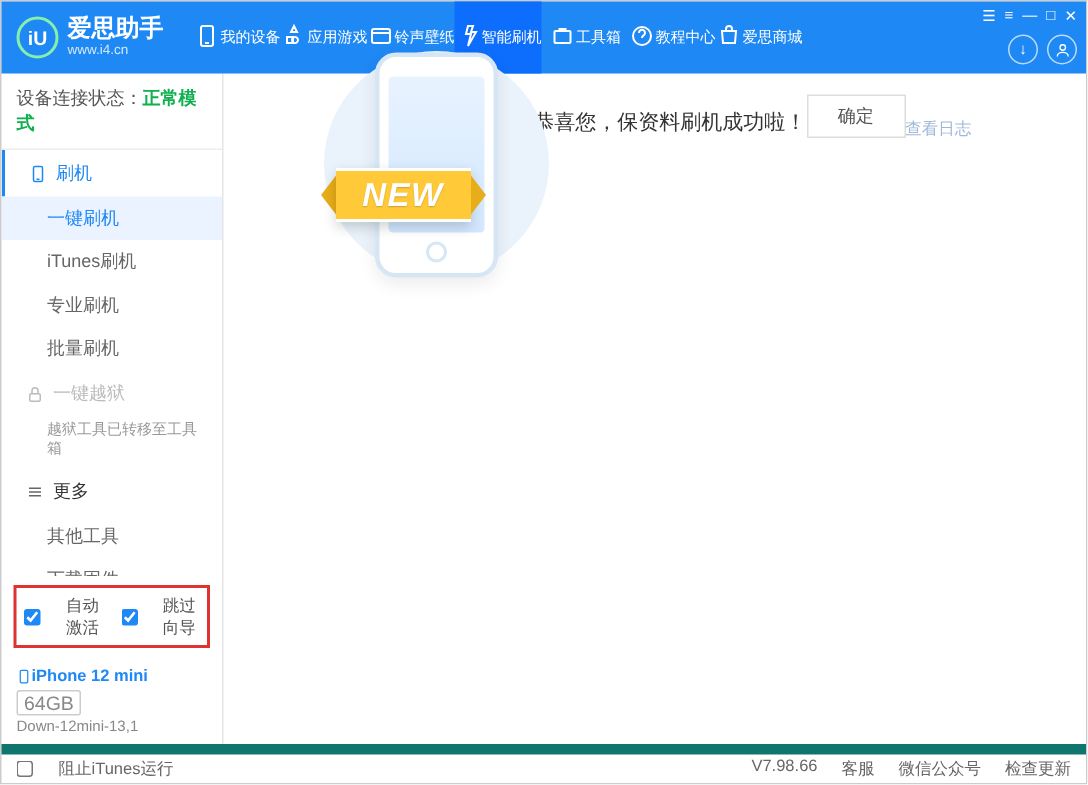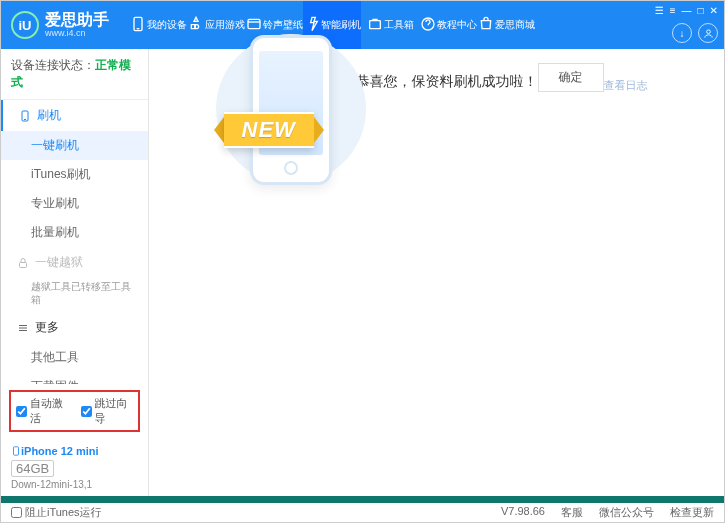--- a/index.html
+++ b/index.html
@@ -23,21 +23,21 @@
 .status{padding:8px 10px;border-bottom:1px solid #eee}
 .status b{color:#10b050}
 .side-scroll{flex:1;overflow:auto}
 .side-head{display:flex;align-items:center;padding:7px 16px;gap:6px;color:#333;cursor:pointer}
 .side-head.active{border-left:2px solid #1e88f5;color:#1e88f5}
 .side-sub{padding:6px 10px 6px 30px;cursor:pointer;color:#666}
 .side-sub.active{background:#eaf3ff;color:#1e88f5}
 .side-note{font-size:10px;line-height:1.3;padding:2px 10px 6px 30px;color:#999}
 .ico{width:12px;height:12px;display:inline-block}
 .redbox{margin:6px 8px;border:2px solid #d33;padding:4px 5px;display:flex;gap:12px;font-size:11px}
-.chk{display:flex;align-items:center;gap:3px;cursor:pointer}
+.chk{display:flex;align-items:center;gap:17px;cursor:pointer}
 .chk input{accent-color:#1e88f5;width:11px;height:11px}
 .device{padding:6px 10px;font-size:11px}
 .device-name{color:#1e88f5;font-weight:bold;display:flex;align-items:center;gap:0}
 .device-cap{display:inline-block;border:1px solid #ccc;border-radius:2px;padding:0 4px;font-size:13px;color:#888;margin-top:2px}
 .device-model{color:#888;font-size:10px;margin-top:2px}
 .content{flex:1;display:flex;flex-direction:row;align-items:flex-start;justify-content:center;position:relative}
 .phone-img{width:130px;height:160px;position:relative;margin-top:-20px}
 .circle-bg{width:150px;height:150px;background:#eaf3fb;border-radius:50%;position:absolute;left:-10px;top:5px}
 .phone{width:82px;height:150px;background:#fff;border:3px solid #d7e6f5;border-radius:14px;position:absolute;left:24px;top:6px;display:flex;flex-direction:column;align-items:center;box-shadow:0 4px 12px rgba(0,0,0,.08)}
 .phone-screen{width:64px;height:104px;background:linear-gradient(#e9f3ff,#d2e7ff);margin-top:13px;border-radius:3px}

